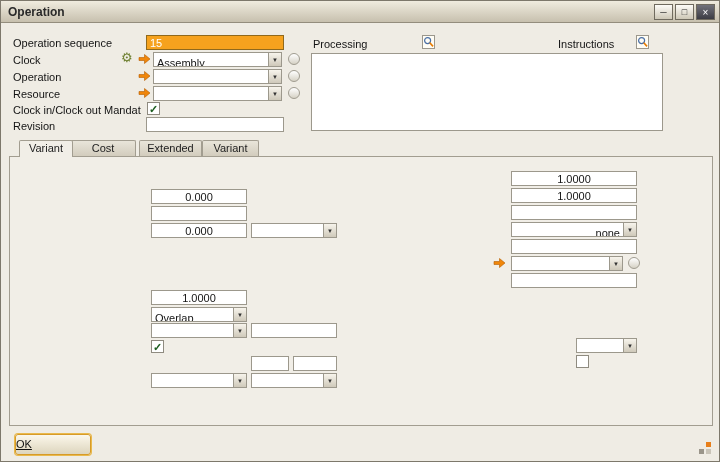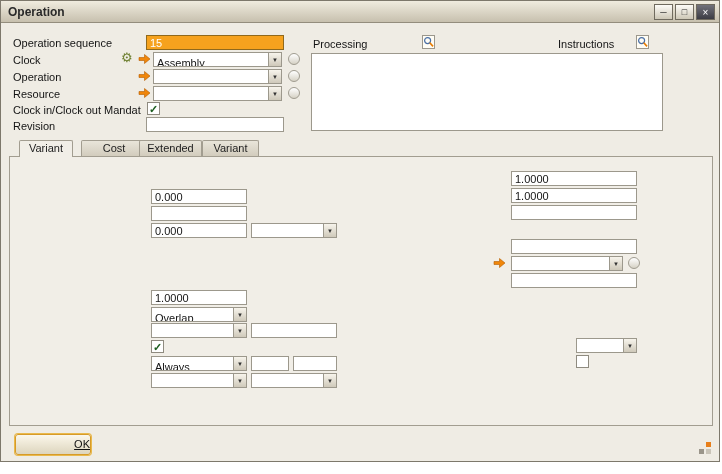--- a/index.html
+++ b/index.html
@@ -6,33 +6,33 @@
   html,body{width:722px;height:474px;background:#ffffff;font-family:"Liberation Sans",sans-serif;font-size:11px;color:#141414}
   .window{position:absolute;left:0;top:0;width:720px;height:462px;background:#efece4;border:1px solid #7d786b}
   .titlebar{position:absolute;left:0;top:0;width:100%;height:22px;background:linear-gradient(#f0ecdf,#c7c0ae);border-bottom:1px solid #938d7d;display:flex;align-items:center;padding:0 7px}
   .title{font-weight:bold;font-size:12px;color:#2a2a2a}
   .winbtns{position:absolute;right:4px;top:3px;display:flex;gap:2px}
   .winbtn{width:19px;height:16px;border:1px solid #6f6a5e;background:linear-gradient(#fdfcf8,#cdc7b6);display:flex;align-items:center;justify-content:center;font-size:9px;color:#222;cursor:default}
   .winbtn.close{background:linear-gradient(#72727a,#3c3c44);color:#fff;font-size:10px}
   .lbl{position:absolute;white-space:nowrap;line-height:13px}
   .hdr{color:#222}
   .field{position:absolute;height:15px;background:#fff;border:1px solid #9c988c;font-size:11px;padding:0 3px;font-family:"Liberation Sans",sans-serif;color:#141414;outline:none}
-  .num{text-align:left}
+  .num{text-align:center}
   .sel{background:#f6a21e;color:#fff;border-color:#90691c}
   .combo{position:absolute;height:15px;background:#fff;border:1px solid #9c988c;display:flex;overflow:hidden}
   .combo-text{flex:1;padding:4px 3px;line-height:13px;white-space:nowrap;overflow:hidden}
   .combo-text.num{text-align:right}
   .combo-btn{width:13px;background:linear-gradient(#f7f4ec,#cfc9ba);border-left:1px solid #9c988c;font-size:6px;display:flex;align-items:center;justify-content:center;color:#333;flex:none}
   .checkbox{position:absolute;width:13px;height:13px;background:#fff;border:1px solid #8f8b80;display:flex;align-items:center;justify-content:center}
   .checkmark{font-size:11px;line-height:10px;color:#1d5e20;font-weight:bold}
   .circle-icon{position:absolute;width:12px;height:12px;border-radius:50%;border:1px solid #a09c90;background:linear-gradient(#ffffff,#d6d2c5)}
   .tab{position:absolute;height:16px;border:1px solid #a29d90;border-bottom:none;background:linear-gradient(#e9e5da,#d2ccbd);text-align:center;line-height:15px;border-radius:2px 2px 0 0;color:#222;cursor:default}
   .tab.active{height:17px;background:#f1eee7;z-index:3}
   .panel{position:absolute;left:8px;top:155px;width:704px;height:270px;background:#f1eee7;border:1px solid #a29d90;z-index:1}
-  .btn{position:absolute;height:21px;background:linear-gradient(#fbf7eb,#ddd5bd);border:1px solid #8f8a76;border-radius:3px;font-size:11px;text-align:right;line-height:19px;text-decoration:underline;color:#111;cursor:default}
+  .btn{position:absolute;height:21px;background:linear-gradient(#fbf7eb,#ddd5bd);border:1px solid #8f8a76;border-radius:3px;font-size:11px;text-align:left;line-height:19px;text-decoration:underline;color:#111;cursor:default}
   .btn.primary{border:1px solid #d79b28;box-shadow:0 0 0 1px #e9b94c}
   .linkarrow{position:absolute;width:13px;height:12px;cursor:pointer}
   .gear{position:absolute;font-size:13px;line-height:13px;color:#6f8032;cursor:pointer}
   .texticon{position:absolute;width:13px;height:14px;cursor:pointer}
   .notes{position:absolute;left:310px;top:52px;width:352px;height:78px;background:#fff;border:1px solid #9c988c;resize:none;outline:none;font-family:"Liberation Sans",sans-serif;font-size:11px}
   .grip{position:absolute;right:6px;bottom:5px;width:14px;height:14px}
 </style>
 </head>
 <body>
 
@@ -107,21 +107,21 @@
   <span class="texticon" style="left:635px;top:34px">
     <svg width="13" height="14" viewBox="0 0 13 14">
         <rect x="0.5" y="0.5" width="12" height="13" fill="#fffdf5" stroke="#9b978c"></rect>
         <circle cx="5.6" cy="5.6" r="3" fill="none" stroke="#4a6fa5" stroke-width="1.2"></circle>
         <line x1="7.8" y1="7.8" x2="11" y2="11.4" stroke="#e87b00" stroke-width="1.6"></line>
       </svg>
   </span>
   <textarea class="notes" style=""></textarea>
 
   <div class="tab active" style="left:18px;top:139px;width:54px">Variant</div>
-  <div class="tab" style="left:80px;top:139px;width:66px">Cost</div>
+  <div class="tab" style="left:69px;top:139px;width:66px">Cost</div>
   <div class="tab" style="left:138px;top:139px;width:63px">Extended</div>
   <div class="tab" style="left:201px;top:139px;width:57px">Variant</div>
 
   <div class="panel"></div>
 
   <div class="lbl hdr num" style="left:194px;top:172px;width:50px;text-align:right">Time</div>
   <div class="lbl hdr" style="left:252px;top:172px">Cost Element</div>
 
   <div class="lbl" style="left:18px;top:190px">Setup time Precalculation</div>
   <input class="field num" style="left: 150px; top: 188px; width: 96px; z-index: 2;" value="0.000">
@@ -151,24 +151,20 @@
     <span class="combo-btn">▼</span>
   </div>
   <input class="field" style="left: 250px; top: 322px; width: 86px; z-index: 2;" value="">
 
   <div class="lbl" style="left:18px;top:341px">Operation active</div>
   <span class="checkbox" style="left:150px;top:339px;z-index:2">
     <span class="checkmark">✓</span>
   </span>
 
   <div class="lbl" style="left:18px;top:357px">And only if Quantity</div>
-  <div class="combo" style="left:150px;top:355px;width:96px;z-index:2">
-    <span class="combo-text">Always</span>
-    <span class="combo-btn">▼</span>
-  </div>
   <input class="field num" style="left: 250px; top: 355px; width: 38px; z-index: 2;" value="">
   <input class="field num" style="left: 292px; top: 355px; width: 44px; z-index: 2;" value="">
 
   <div class="lbl" style="left:18px;top:374px">Valid Period</div>
   <div class="combo" style="left:150px;top:372px;width:96px;z-index:2">
     <span class="combo-text"></span>
     <span class="combo-btn">▼</span>
   </div>
   <div class="combo" style="left:250px;top:372px;width:86px;z-index:2">
     <span class="combo-text"></span>
@@ -179,20 +175,24 @@
   <input class="field num" style="left: 510px; top: 170px; width: 126px; z-index: 2;" value="1.0000">
 
   <div class="lbl" style="left:362px;top:189px">Work Steps</div>
   <input class="field num" style="left: 510px; top: 187px; width: 126px; z-index: 2;" value="1.0000">
 
   <div class="lbl" style="left:362px;top:206px">Idle time</div>
   <input class="field num" style="left: 510px; top: 204px; width: 126px; z-index: 2;" value="">
   <div class="lbl" style="left:641px;top:206px">Hr.</div>
 
   <div class="lbl" style="left:362px;top:223px">Overlap limit</div>
+  <div class="combo" style="left:510px;top:221px;width:126px;z-index:2">
+    <span class="combo-text num">none</span>
+    <span class="combo-btn">▼</span>
+  </div>
 
   <div class="lbl" style="left:362px;top:240px">Scrap factor</div>
   <input class="field num" style="left: 510px; top: 238px; width: 126px; z-index: 2;" value="">
 
   <div class="lbl" style="left:362px;top:257px">QC inspection plan</div>
   <span class="linkarrow" style="left:492px;top:256px;z-index:2">
     <svg width="13" height="12" viewBox="0 0 13 12">
         <path d="M1 4.5 H6.5 V1.5 L12 6 L6.5 10.5 V7.5 H1 Z" fill="#f0860a" stroke="#b35c00" stroke-width="0.6"></path>
       </svg>
   </span>

